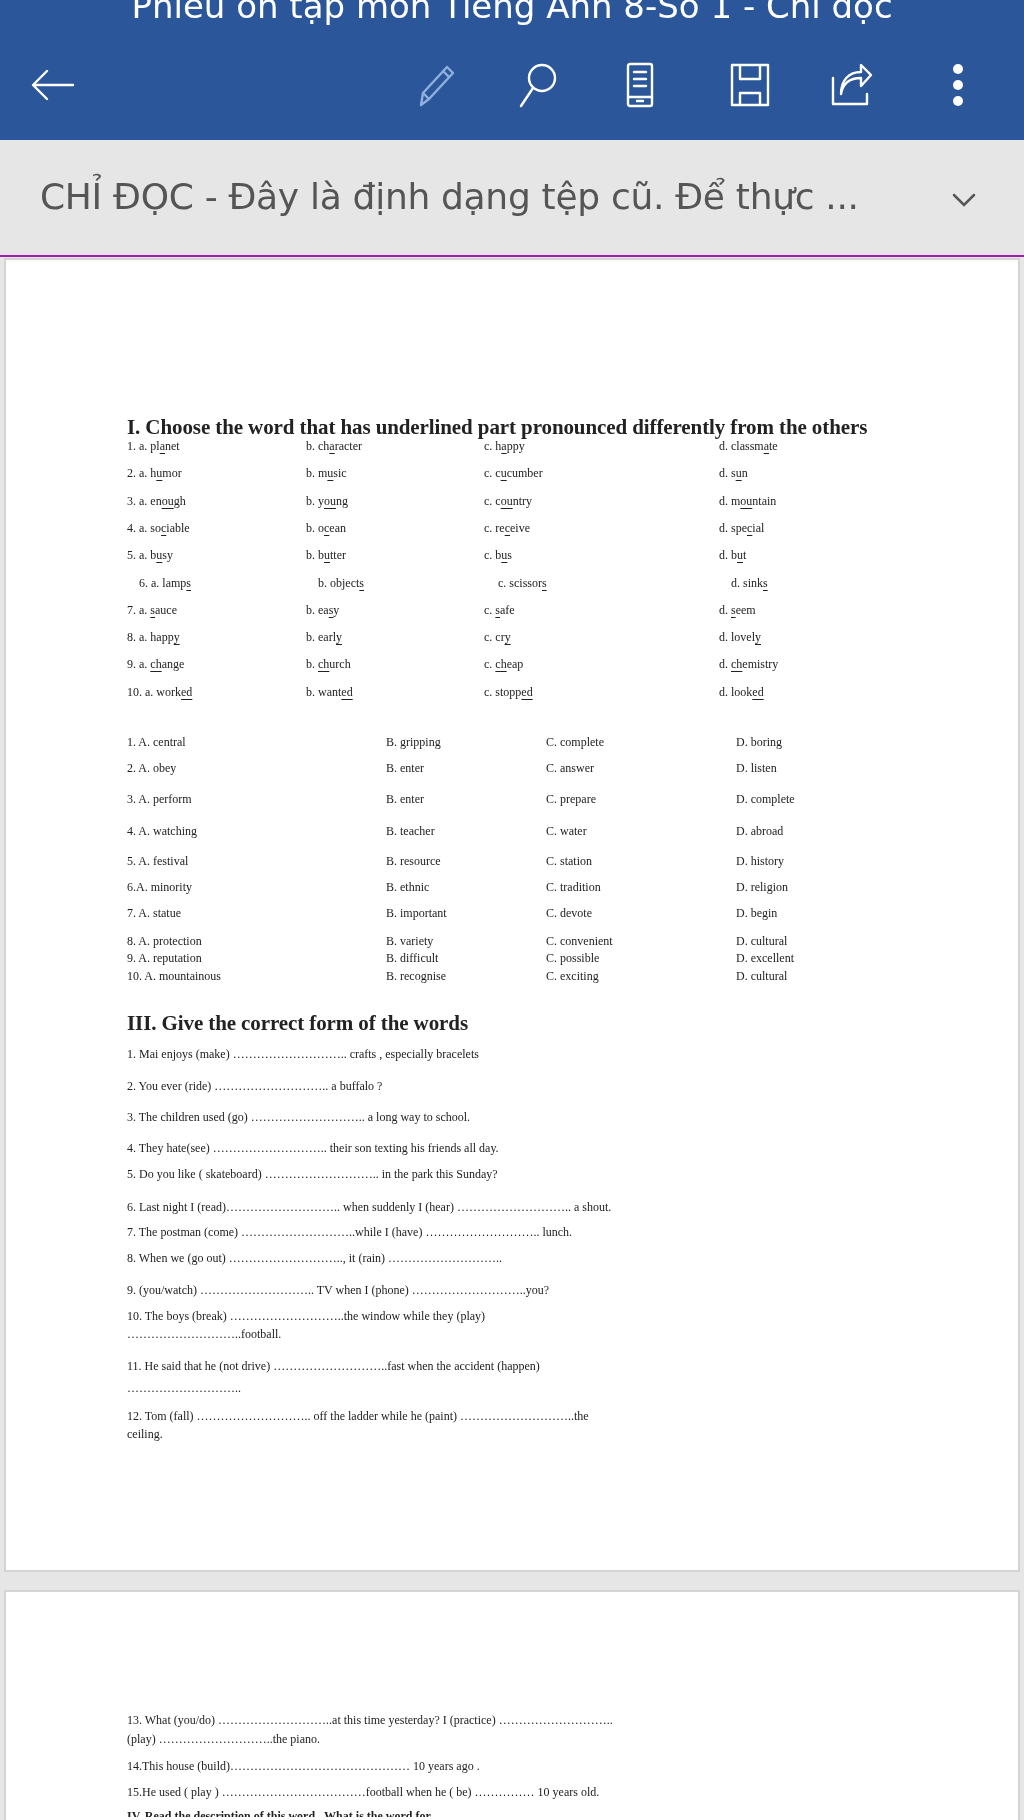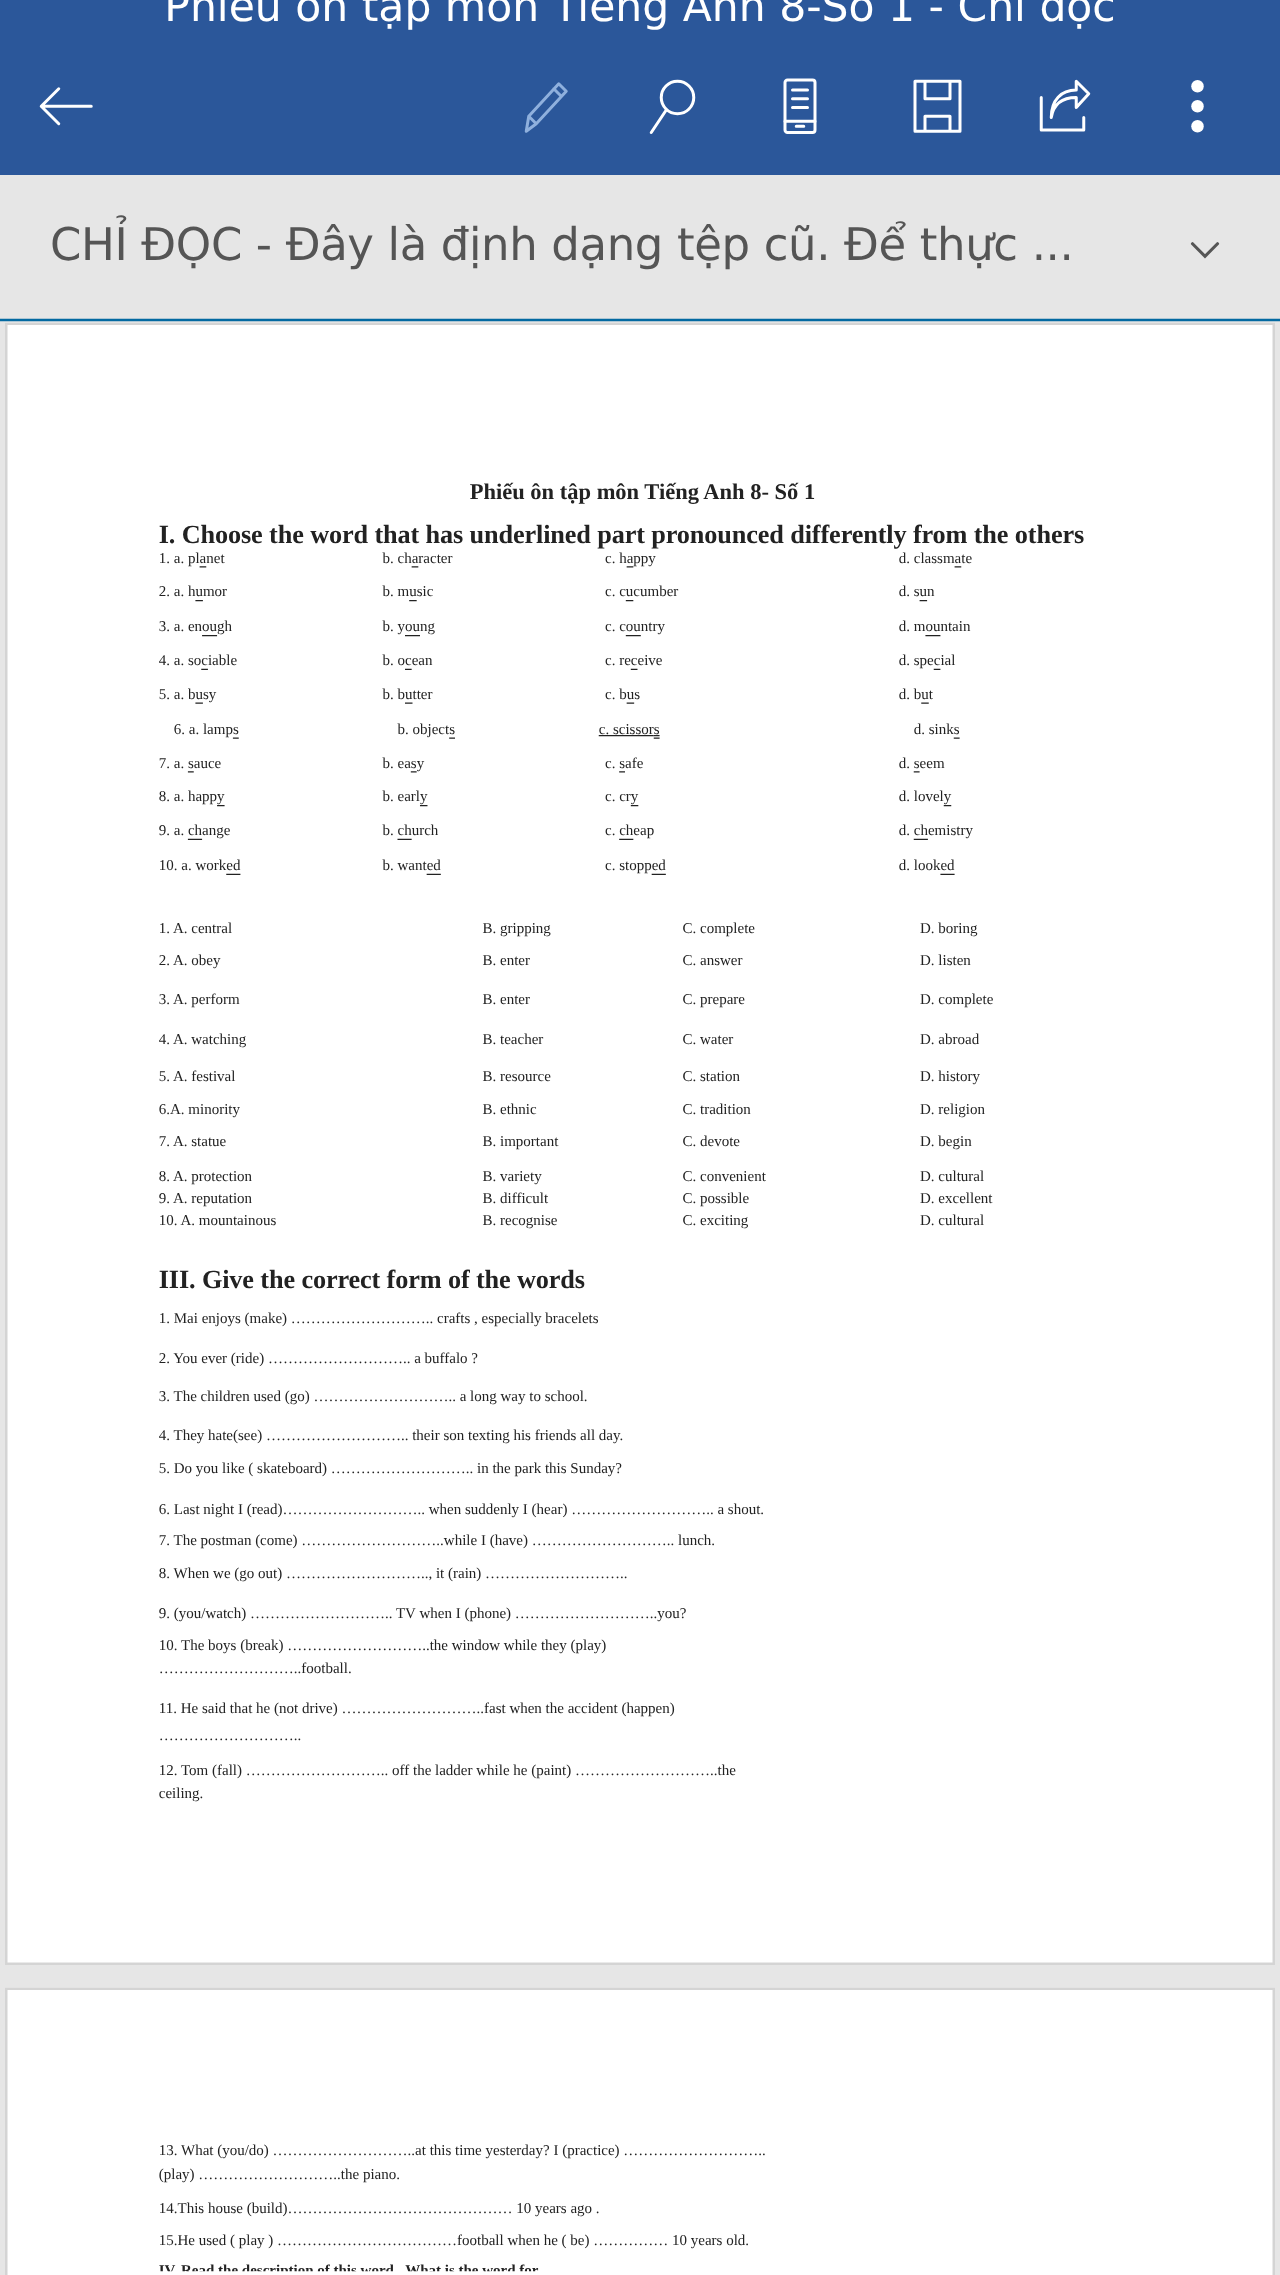--- a/index.html
+++ b/index.html
@@ -9,21 +9,21 @@
   
   .appbar { position: absolute; left: 0; top: 0; width: 1024px; height: 140px; background: #2b579a; }
   .doc-title { position: absolute; left: 0; right: 0; top: -14px; text-align: center;
     color: #fff; font-family: "DejaVu Sans", sans-serif; font-size: 34px; white-space: nowrap; }
   .icon-btn { position: absolute; top: 55px; width: 60px; height: 60px; display: flex;
     align-items: center; justify-content: center; cursor: pointer; }
   .icon-btn svg { stroke: #fff; fill: none; stroke-width: 2.4; stroke-linecap: round; stroke-linejoin: round; }
 
   
   .banner { position: absolute; left: 0; top: 140px; width: 1024px; height: 117px; background: #e6e6e6;
-    border-bottom: 2px solid #0369a1; }
+    border-bottom: 2px solid #a21caf; }
   .banner-text { position: absolute; left: 40px; top: 36px; font-family: "DejaVu Sans", sans-serif;
     font-size: 36px; color: #555; white-space: nowrap; letter-spacing: -0.3px; }
   .banner-chevron { position: absolute; right: 40px; top: 40px; width: 40px; height: 40px; cursor: pointer; }
 
   
   .page { position: absolute; left: 4px; width: 1016px; background: #fff; border: 2px solid #d4d4d4; }
   #page1 { top: 258px; height: 1314px; }
   #page2 { top: 1590px; height: 240px; }
 
   .doc { position: absolute; font-size: 12px; line-height: 1; }
@@ -83,21 +83,20 @@
 </div>
 
 <div class="banner">
   <div class="banner-text">CHỈ ĐỌC - Đây là định dạng tệp cũ. Để thực ...</div>
   <svg class="banner-chevron" viewBox="0 0 40 40">
     <path d="M10 15 L20 25 L30 15" stroke="#555" stroke-width="2.5" fill="none" stroke-linecap="round"></path>
   </svg>
 </div>
 
 <div class="page" id="page1">
-  <div class="title doc">Phiếu ôn tập môn Tiếng Anh 8- Số 1</div>
 
   <div class="section-head doc" style="top:157px;">I. Choose the word that has underlined part pronounced differently from the others</div>
   <div id="s1">
       <div class="row doc" style="top: 180px;">
         <span class="cell" style="left: 121px;">1. a. pl<span class="u">a</span>net</span>
         <span class="cell" style="left: 300px;">b. ch<span class="u">a</span>racter</span>
         <span class="cell" style="left: 478px;">c. h<span class="u">a</span>ppy</span>
         <span class="cell" style="left: 713px;">d. classm<span class="u">a</span>te</span>
       </div>
       <div class="row doc" style="top: 207.3px;">
@@ -120,21 +119,21 @@
       </div>
       <div class="row doc" style="top: 289.2px;">
         <span class="cell" style="left: 121px;">5. a. b<span class="u">u</span>sy</span>
         <span class="cell" style="left: 300px;">b. b<span class="u">u</span>tter</span>
         <span class="cell" style="left: 478px;">c. b<span class="u">u</span>s</span>
         <span class="cell" style="left: 713px;">d. b<span class="u">u</span>t</span>
       </div>
       <div class="row doc" style="top: 316.5px; margin-left: 12px;">
         <span class="cell" style="left: 121px;">6. a. lamp<span class="u">s</span></span>
         <span class="cell" style="left: 300px;">b. object<span class="u">s</span></span>
-        <span class="cell" style="left: 461px; text-decoration: underline;">c. scissor<span class="u">s</span></span>
+        <span class="cell" style="left: 480px;">c. scissor<span class="u">s</span></span>
         <span class="cell" style="left: 713px;">d. sink<span class="u">s</span></span>
       </div>
       <div class="row doc" style="top: 343.8px;">
         <span class="cell" style="left: 121px;">7. a. <span class="u">s</span>auce</span>
         <span class="cell" style="left: 300px;">b. ea<span class="u">s</span>y</span>
         <span class="cell" style="left: 478px;">c. <span class="u">s</span>afe</span>
         <span class="cell" style="left: 713px;">d. <span class="u">s</span>eem</span>
       </div>
       <div class="row doc" style="top: 371.1px;">
         <span class="cell" style="left: 121px;">8. a. happ<span class="u">y</span></span>

